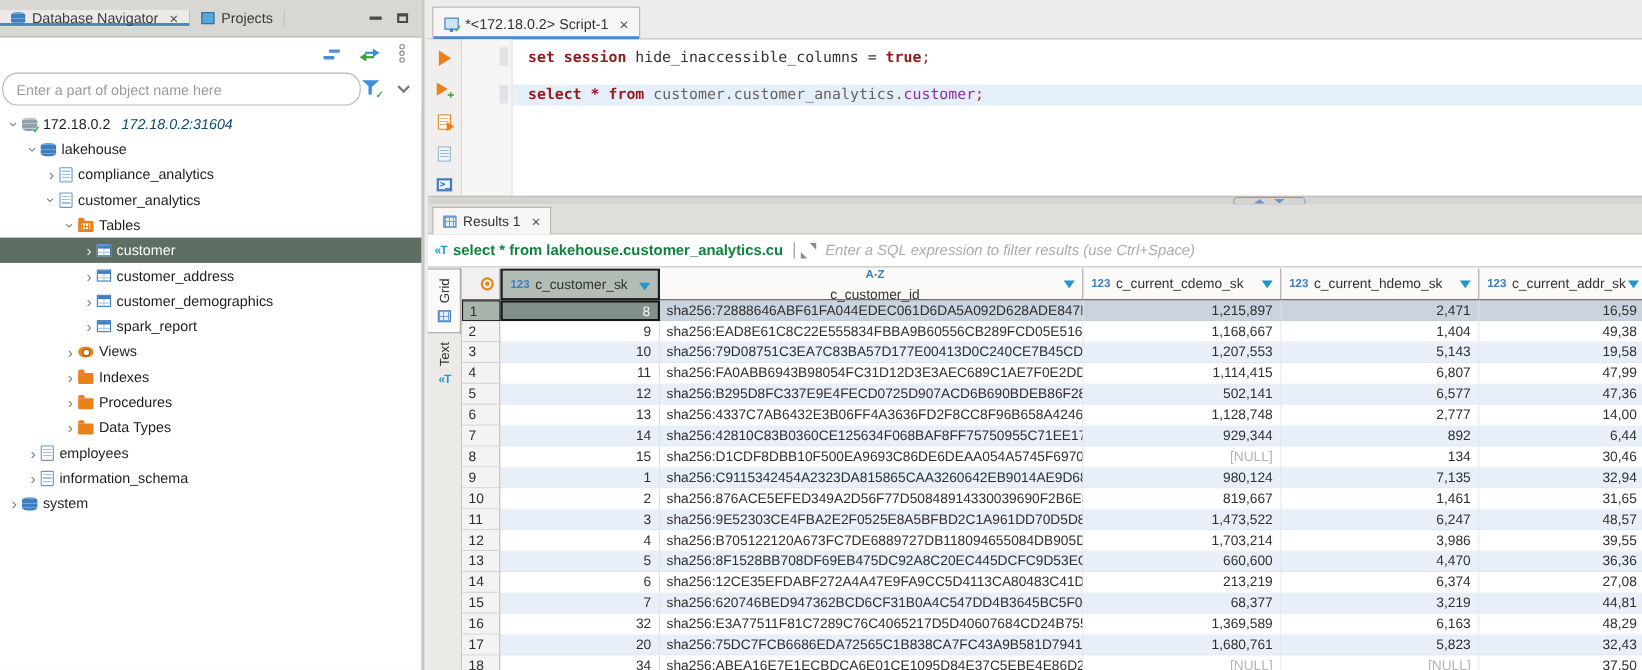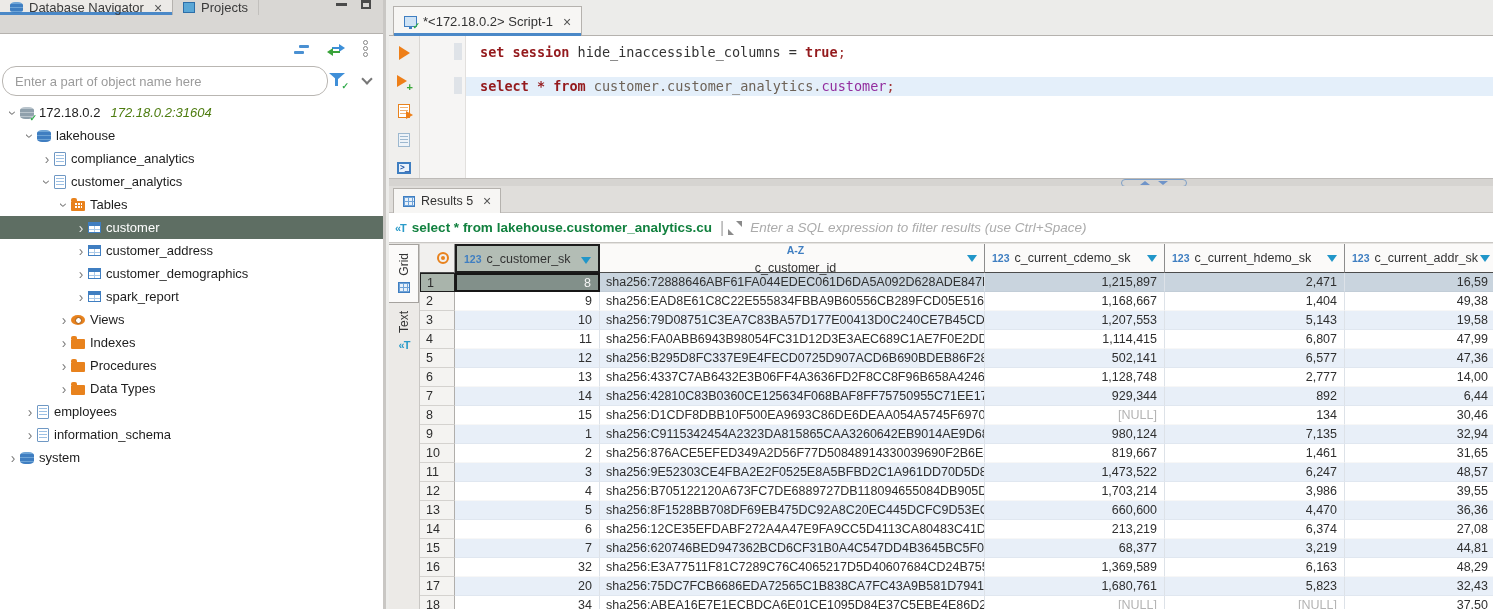--- a/index.html
+++ b/index.html
@@ -1,20 +1,20 @@
 <!DOCTYPE html>
 <html><head>
 <meta charset="utf-8">
 <style>
   * { margin:0; padding:0; box-sizing:border-box; }
   html,body { width:1493px; height:609px; overflow:hidden; font-family:"Liberation Sans",sans-serif; background:#ececea; color:#2b2b2b; }
 
   
   #nav-panel { position:absolute; left:0; top:0; width:386px; height:609px; background:#ffffff; border-right:3px solid #c9c7c4; }
-  .nav-tabbar { position:relative; height:34px; background:#d9d7d4; border-bottom:1px solid #b5b2ae; display:flex; align-items:flex-start; }
+  .nav-tabbar { position:relative; height:34px; background:#d9d7d4; border-bottom:1px solid #b5b2ae; display:flex; align-items:center; }
   .nav-tab { display:flex; align-items:center; gap:6px; padding:0 10px; font-size:13px; color:#3a3a3a; position:relative; }
   .nav-tab.active { background:#eceae7; border-right:1px solid #b5b2ae; box-shadow:inset 0 -3px 0 #4a88c7; }
   .nav-tab.inactive { background:#d9d7d4; border-right:1px solid #c2c0bd; }
   .tab-close { font-size:14px; color:#555; margin-left:4px; line-height:1; }
   .win-ctrls { margin-left:auto; display:flex; align-items:center; gap:14px; padding-right:12px; }
   .win-min { width:11px; height:3px; background:#4a4a4a; }
   .win-max { width:10px; height:9px; border:2px solid #4a4a4a; border-top-width:3px; }
 
   .nav-toolbar { height:30px; display:flex; align-items:center; justify-content:flex-end; gap:18px; padding-right:14px; background:#fff; }
   .ic { display:inline-block; position:relative; flex:none; }
@@ -41,21 +41,21 @@
   .chev-down { width:8px; height:8px; border-right:2px solid #777; border-bottom:2px solid #777; transform:rotate(45deg); position:absolute; right:12px; top:11px; }
 
   
   #nav-tree { position:absolute; top:101px; left:0; right:0; }
   .tree-row { height:23px; display:flex; align-items:center; font-size:13px; color:#1d1d1d; white-space:nowrap; }
   .tree-row.sel { background:#5e6e63; color:#fff; }
   .tree-chev { width:14px; text-align:center; color:#7c7c7c; font-size:14px; flex:none; }
   .tree-row.sel .tree-chev { color:#e8e8e8; }
   .tree-chev.exp { transform:rotate(90deg); }
   .tree-label { margin-left:5px; }
-  .tree-sub { margin-left:10px; font-style:italic; color:#4d7c0f; }
+  .tree-sub { margin-left:10px; font-style:italic; color:#0c4a6e; }
 
   
   .ic-db, .ic-server { width:14px; height:12px; border-radius:5px/3px; background:linear-gradient(#6ea4d6 0 2px, #3f7ec1 2px 5px, #6ea4d6 5px 6px, #3f7ec1 6px 9px, #6ea4d6 9px 10px, #3f7ec1 10px); }
   .ic-server { background:linear-gradient(#b9c4cc 0 2px, #8fa0ac 2px 5px, #b9c4cc 5px 6px, #8fa0ac 6px 9px, #b9c4cc 9px 10px, #8fa0ac 10px); }
   .ic-server:after { content:"\2713"; position:absolute; right:-3px; bottom:-4px; color:#2faa4a; font-size:9px; font-weight:bold; text-shadow:0 0 2px #fff; }
   .ic-schema { width:12px; height:14px; background:#fff; border:1px solid #6f98c4; border-radius:1px; }
   .ic-schema:before { content:""; position:absolute; left:1px; top:2px; right:1px; height:9px;
      background:repeating-linear-gradient(180deg,#9cc0e4 0 1px,transparent 1px 3px); }
   .ic-folder { width:14px; height:10px; background:#e8821d; border-radius:1px; margin-top:3px; }
   .ic-folder:before { content:""; position:absolute; top:-3px; left:0; width:6px; height:3px; background:#e8821d; border-radius:2px 2px 0 0; }
@@ -314,21 +314,21 @@
   <div class="sash-handle">
     <span class="tri-up"></span>
     <span class="tri-dn"></span>
   </div>
 </div>
 
 <div id="results-panel">
   <div class="res-tabbar">
     <div class="res-tab">
       <span class="ic ic-gridblue"></span>
-      <span>Results 5</span>
+      <span>Results 1</span>
       <span class="tab-close">×</span>
     </div>
   </div>
   <div class="filter-bar">
     <span class="ic ic-sqltext">«T</span>
     <span class="filter-query">select * from lakehouse.customer_analytics.cu</span>
     <span class="filter-sep">|</span>
     <span class="ic ic-expand"></span>
     <span class="filter-ph">Enter a SQL expression to filter results (use Ctrl+Space)</span>
   </div>

